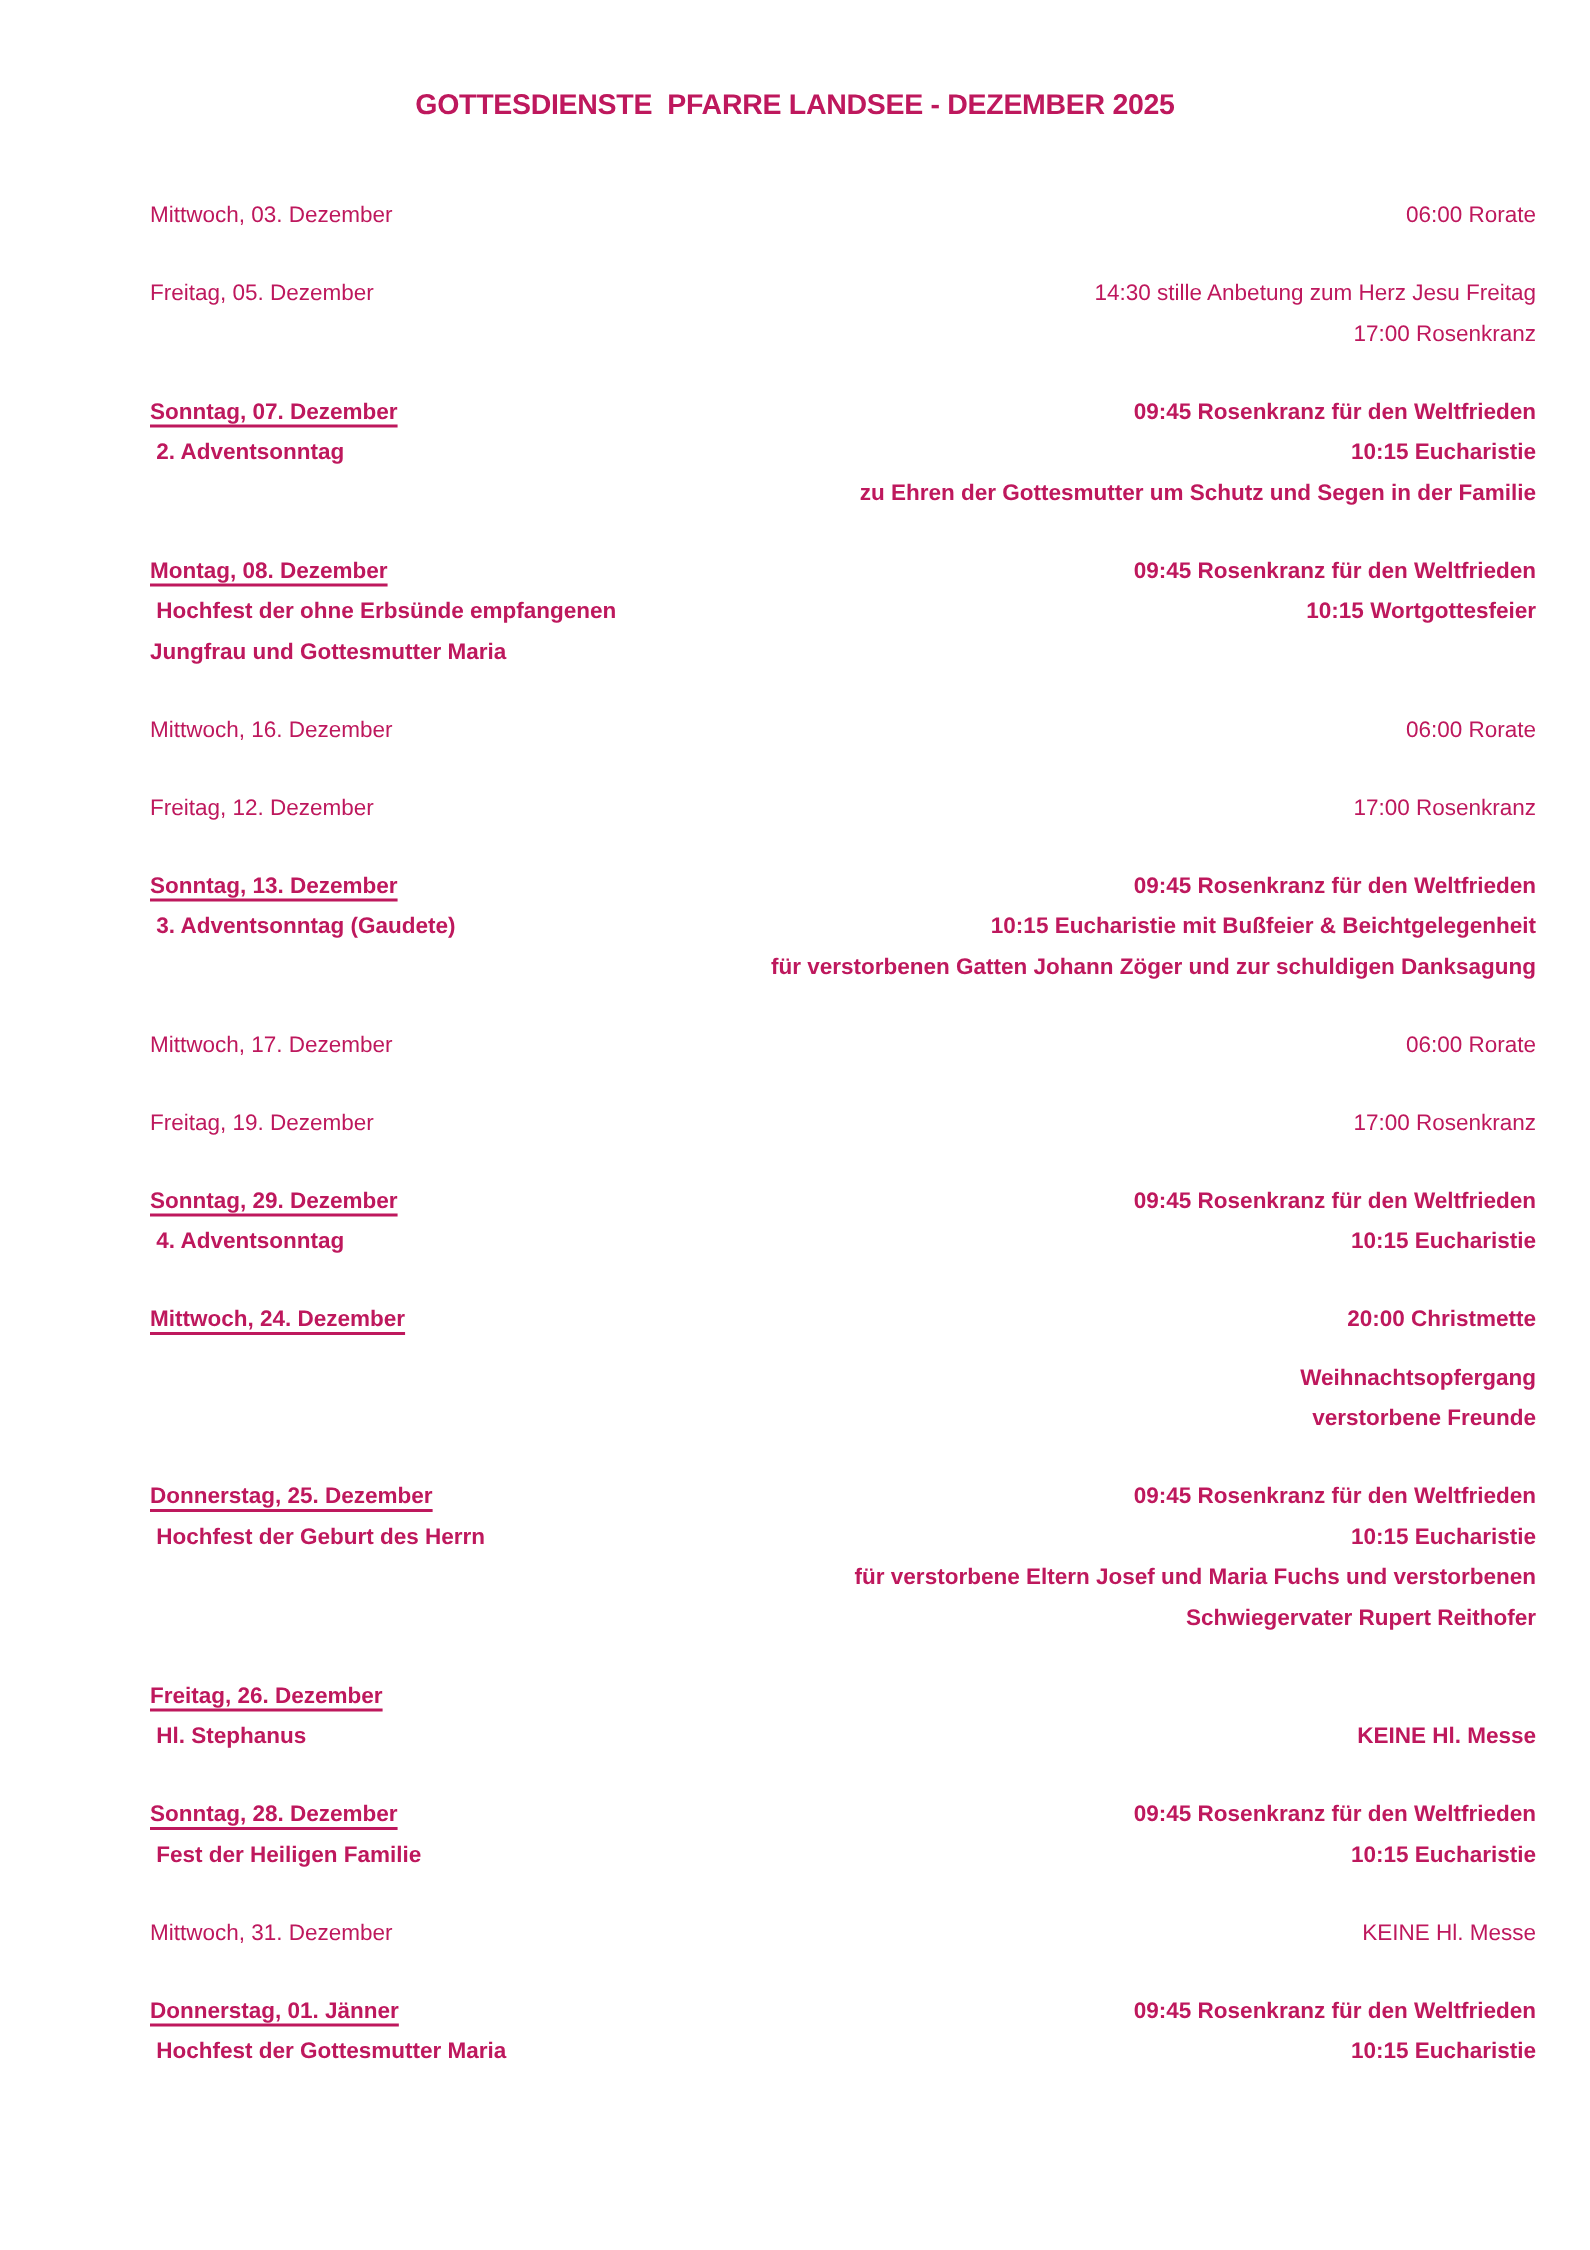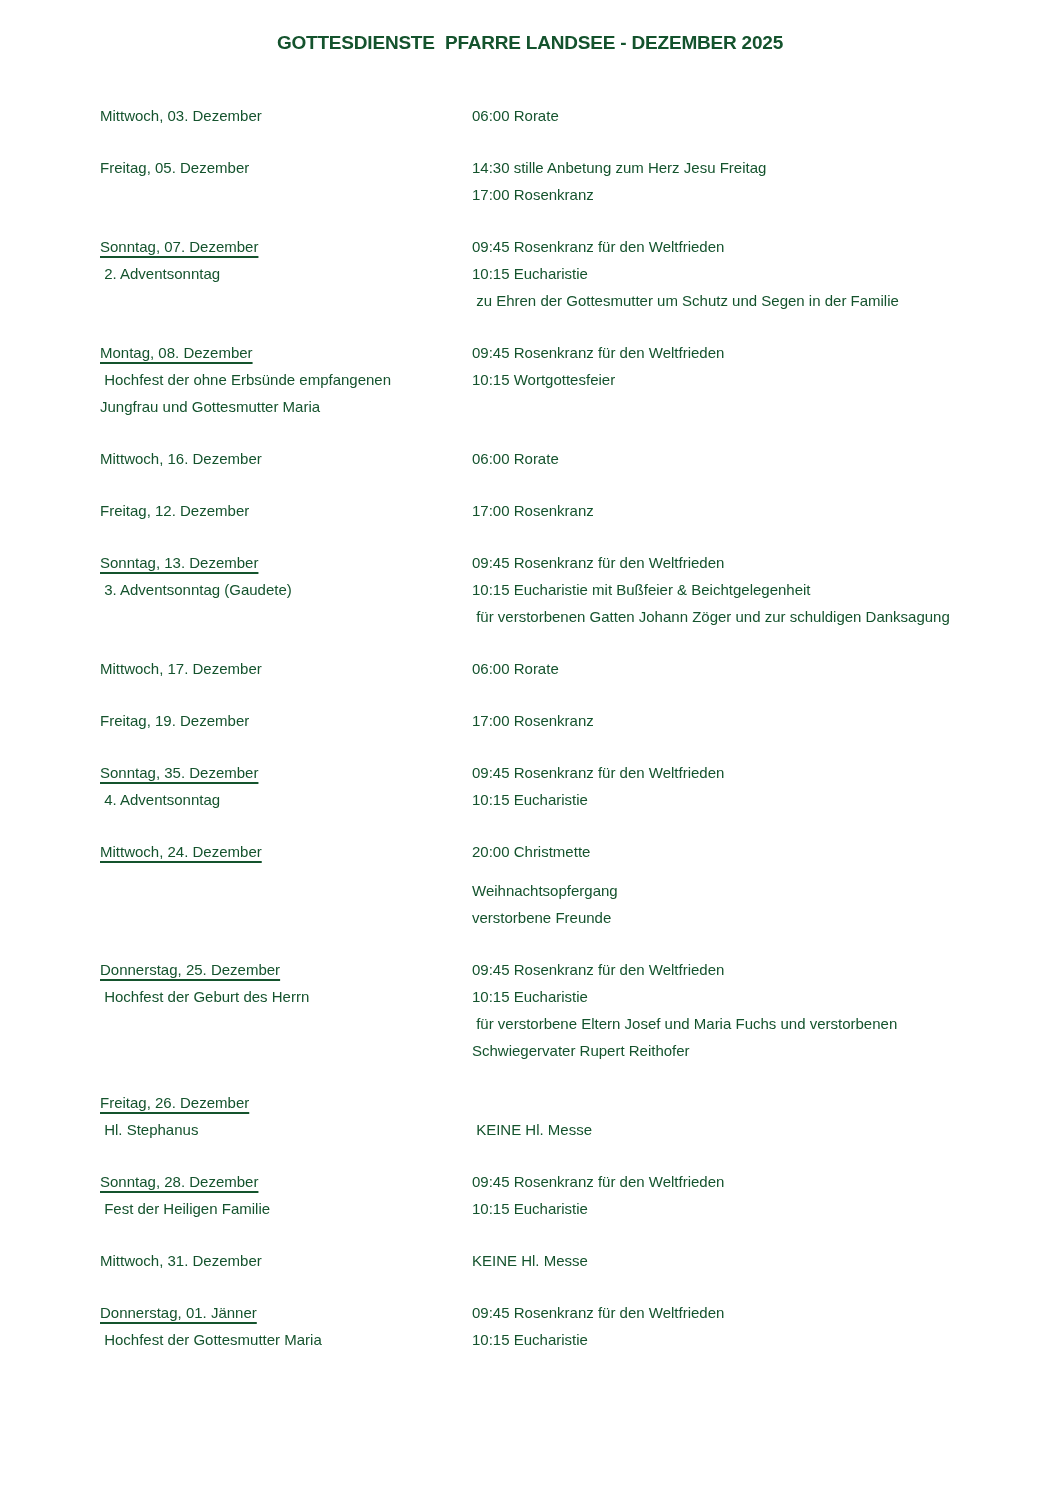--- a/index.html
+++ b/index.html
@@ -2,44 +2,44 @@
 <html lang="de"><head>
 <meta charset="utf-8">
 <style>
   html, body { margin: 0; padding: 0; background: #ffffff; }
   .page {
     position: relative;
     width: 1060px;
     height: 1500px;
     background: #ffffff;
     box-sizing: border-box;
-    padding: 32px 0 0 100px;
+    padding: 60px 0 0 100px;
     font-family: "Liberation Sans", sans-serif;
     font-size: 15px;
     line-height: 27px;
-    color: #14532d;
+    color: #be185d;
     overflow: hidden;
   }
   .title {
     font-size: 19px;
     font-weight: 700;
     line-height: 22px;
     text-align: center;
     margin: 0 100px 48px 0;
     white-space: pre;
     letter-spacing: -0.2px;
   }
   .schedule { width: 100%; }
   .entry { margin-bottom: 25px; }
-  .entry.bold { font-weight: 400; }
+  .entry.bold { font-weight: 700; }
   .line { display: flex; min-height: 27px; }
   .line.gap { margin-top: 12px; }
   .cell { white-space: pre-wrap; }
   .cell.left { flex: 0 0 372px; width: 372px; }
-  .cell.right { flex: 1 1 auto; padding-right: 36px; }
+  .cell.right { flex: 1 1 auto; padding-right: 36px; text-align: right; }
   .u {
     text-decoration: underline;
     text-decoration-thickness: 2px;
     text-underline-offset: 4px;
   }
 </style>
 </head>
 <body>
 
 <div class="page">
@@ -122,21 +122,21 @@
   </div>
       </div>
       <div class="entry">
         <div class="line">
     <span class="cell left">Freitag, 19. Dezember</span>
     <span class="cell right">17:00 Rosenkranz</span>
   </div>
       </div>
       <div class="entry bold">
         <div class="line">
-    <span class="cell left u">Sonntag, 35. Dezember</span>
+    <span class="cell left u">Sonntag, 29. Dezember</span>
     <span class="cell right">09:45 Rosenkranz für den Weltfrieden</span>
   </div>
         <div class="line">
     <span class="cell left"> 4. Adventsonntag</span>
     <span class="cell right">10:15 Eucharistie</span>
   </div>
       </div>
       <div class="entry bold">
         <div class="line">
     <span class="cell left u">Mittwoch, 24. Dezember</span>

